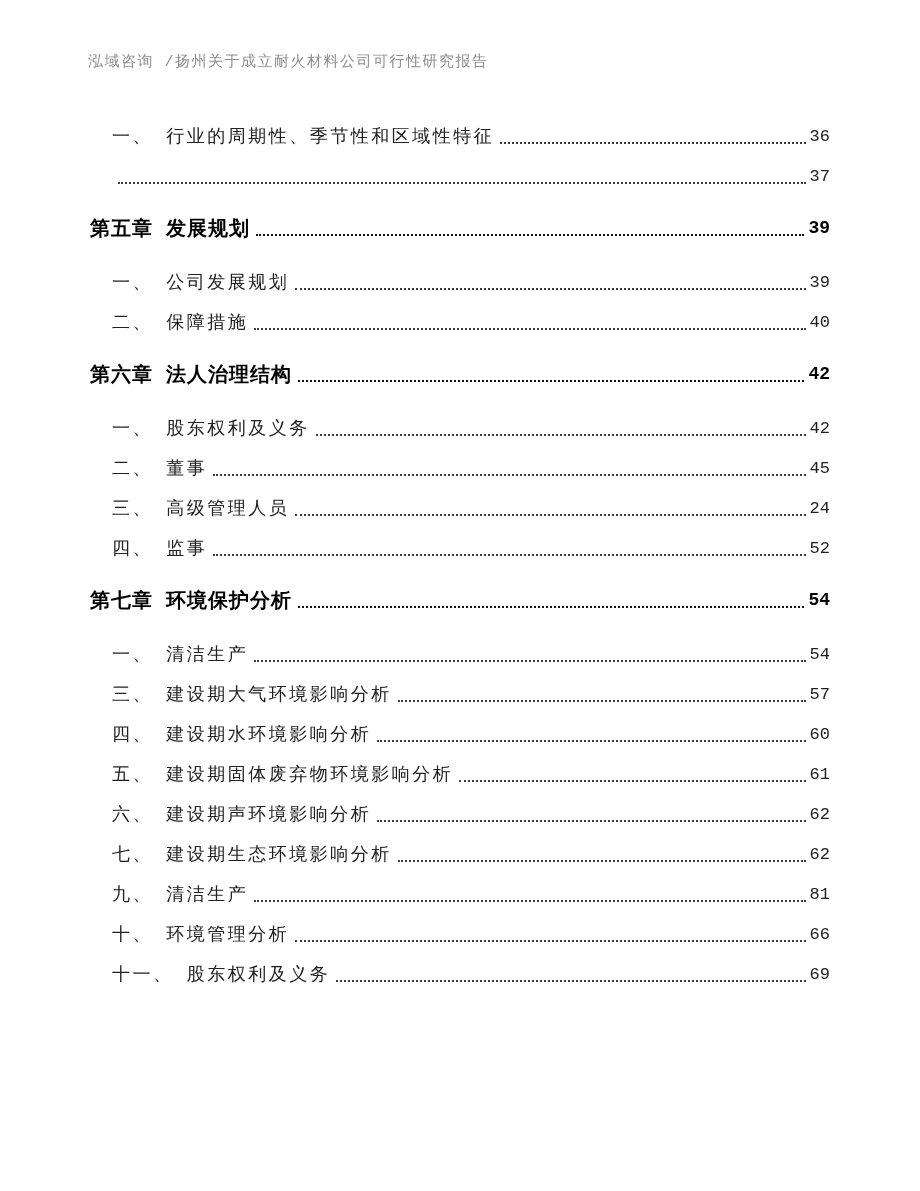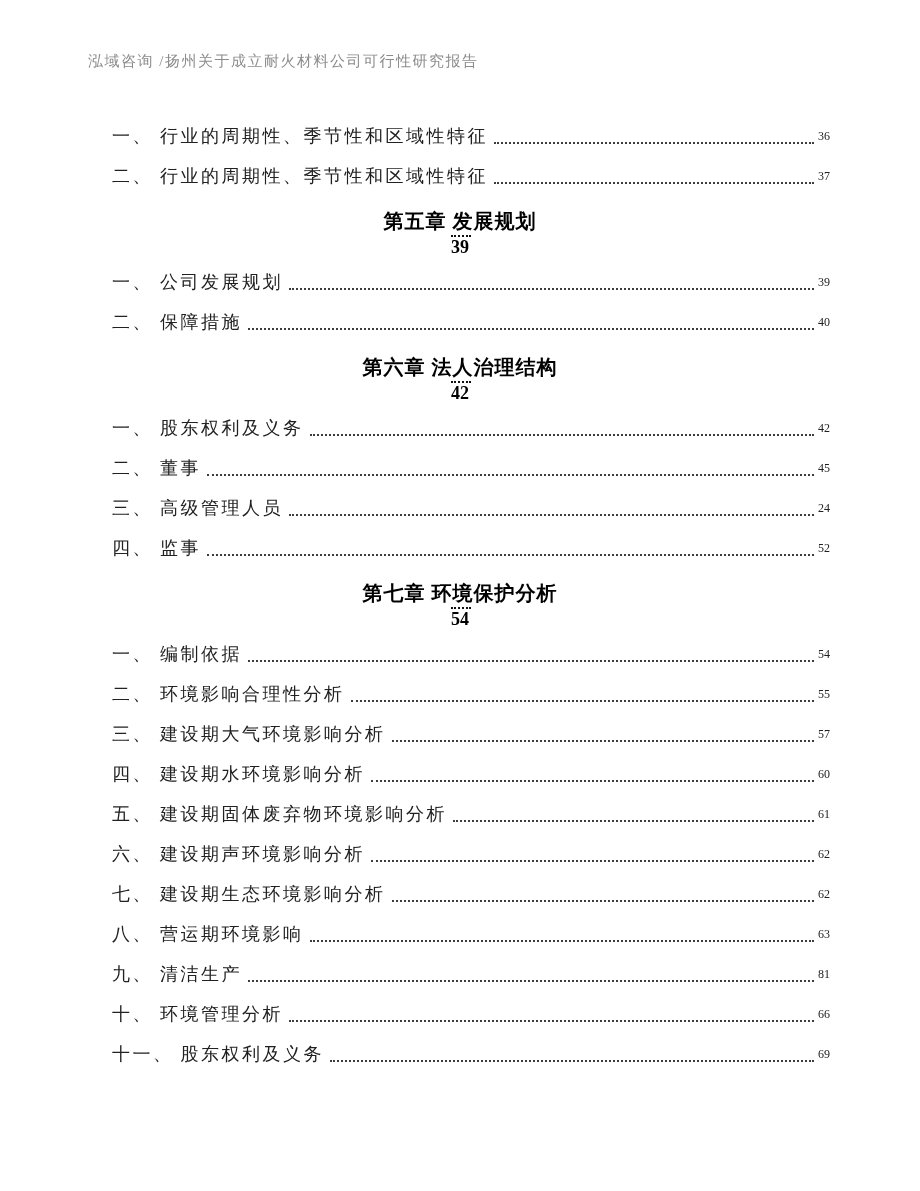--- a/index.html
+++ b/index.html
@@ -9,21 +9,21 @@
     --leader-color: #3d3d3d;
     --page-bg: #ffffff;
   }
   * { box-sizing: border-box; }
   html, body { margin: 0; padding: 0; background: var(--page-bg); }
   .page {
     position: relative;
     width: 920px;
     height: 1191px;
     background: var(--page-bg);
-    font-family: Liberation Serif, serif;
+    font-family: Liberation Mono, monospace;
     overflow: hidden;
   }
   .doc-header {
     position: absolute;
     top: 52px;
     left: 88px;
     font-size: 15px;
     letter-spacing: 1.5px;
     color: var(--header-text);
     white-space: nowrap;
@@ -44,38 +44,37 @@
     padding-left: 22px;
     font-size: 18px;
     color: var(--body-text);
   }
   .toc-row.chapter {
     margin-top: 12px;
     margin-bottom: 14px;
     font-size: 20px;
     font-weight: bold;
     color: var(--chapter-text);
-    flex-direction: column;
   }
   .toc-title {
     letter-spacing: 2.5px;
     flex: 0 0 auto;
   }
   .toc-row.chapter .toc-title { letter-spacing: 1px; }
   .toc-leader {
     flex: 1 1 auto;
     height: 15px;
     border-bottom: 2px dotted var(--leader-color);
     margin: 0 4px 0 6px;
     min-width: 20px;
   }
   .toc-row.chapter .toc-leader { border-bottom-width: 2.5px; border-bottom-color: #111; }
   .toc-page {
     flex: 0 0 auto;
-    font-size: 12px;
+    font-size: 17px;
     color: var(--body-text);
     letter-spacing: 0;
   }
   .toc-row.chapter .toc-page {
     font-weight: bold;
     font-size: 18px;
     color: var(--chapter-text);
   }
 </style>
 </head>
@@ -84,21 +83,20 @@
 <div class="page">
   <div class="doc-header">泓域咨询 /扬州关于成立耐火材料公司可行性研究报告</div>
 
   <div class="toc">
       <div class="toc-row sub">
     <span class="toc-title">一、 行业的周期性、季节性和区域性特征</span>
     <span class="toc-leader"></span>
     <span class="toc-page">36</span>
   </div>
       <div class="toc-row sub">
-    <span class="toc-title">二、 行业的周期性、季节性和区域性特征</span>
     <span class="toc-leader"></span>
     <span class="toc-page">37</span>
   </div>
       <div class="toc-row chapter">
     <span class="toc-title">第五章 发展规划</span>
     <span class="toc-leader"></span>
     <span class="toc-page">39</span>
   </div>
       <div class="toc-row sub">
     <span class="toc-title">一、 公司发展规划</span>
@@ -134,28 +132,23 @@
     <span class="toc-title">四、 监事</span>
     <span class="toc-leader"></span>
     <span class="toc-page">52</span>
   </div>
       <div class="toc-row chapter">
     <span class="toc-title">第七章 环境保护分析</span>
     <span class="toc-leader"></span>
     <span class="toc-page">54</span>
   </div>
       <div class="toc-row sub">
-    <span class="toc-title">一、 编制依据</span>
+    <span class="toc-title">一、 清洁生产</span>
     <span class="toc-leader"></span>
     <span class="toc-page">54</span>
-  </div>
-      <div class="toc-row sub">
-    <span class="toc-title">二、 环境影响合理性分析</span>
-    <span class="toc-leader"></span>
-    <span class="toc-page">55</span>
   </div>
       <div class="toc-row sub">
     <span class="toc-title">三、 建设期大气环境影响分析</span>
     <span class="toc-leader"></span>
     <span class="toc-page">57</span>
   </div>
       <div class="toc-row sub">
     <span class="toc-title">四、 建设期水环境影响分析</span>
     <span class="toc-leader"></span>
     <span class="toc-page">60</span>
@@ -169,25 +162,20 @@
     <span class="toc-title">六、 建设期声环境影响分析</span>
     <span class="toc-leader"></span>
     <span class="toc-page">62</span>
   </div>
       <div class="toc-row sub">
     <span class="toc-title">七、 建设期生态环境影响分析</span>
     <span class="toc-leader"></span>
     <span class="toc-page">62</span>
   </div>
       <div class="toc-row sub">
-    <span class="toc-title">八、 营运期环境影响</span>
-    <span class="toc-leader"></span>
-    <span class="toc-page">63</span>
-  </div>
-      <div class="toc-row sub">
     <span class="toc-title">九、 清洁生产</span>
     <span class="toc-leader"></span>
     <span class="toc-page">81</span>
   </div>
       <div class="toc-row sub">
     <span class="toc-title">十、 环境管理分析</span>
     <span class="toc-leader"></span>
     <span class="toc-page">66</span>
   </div>
       <div class="toc-row sub">

